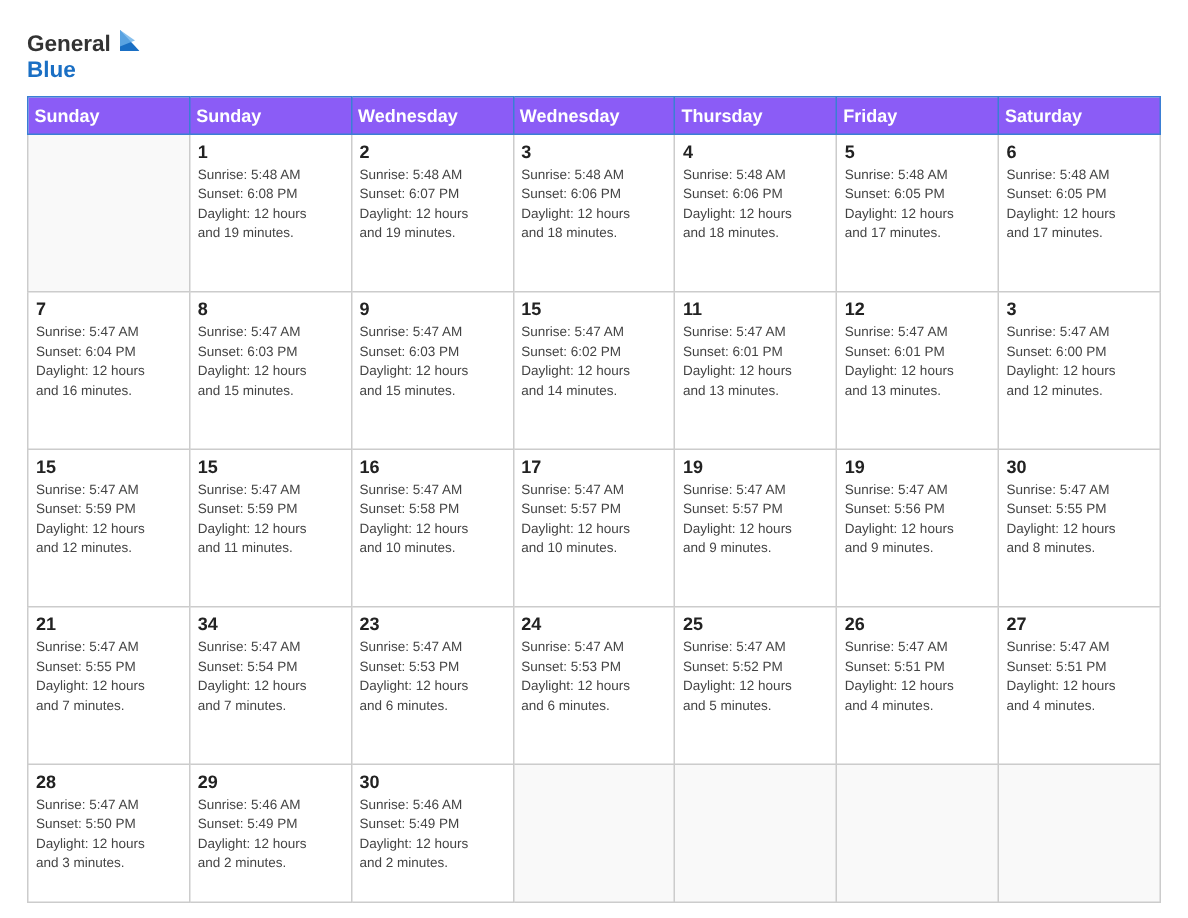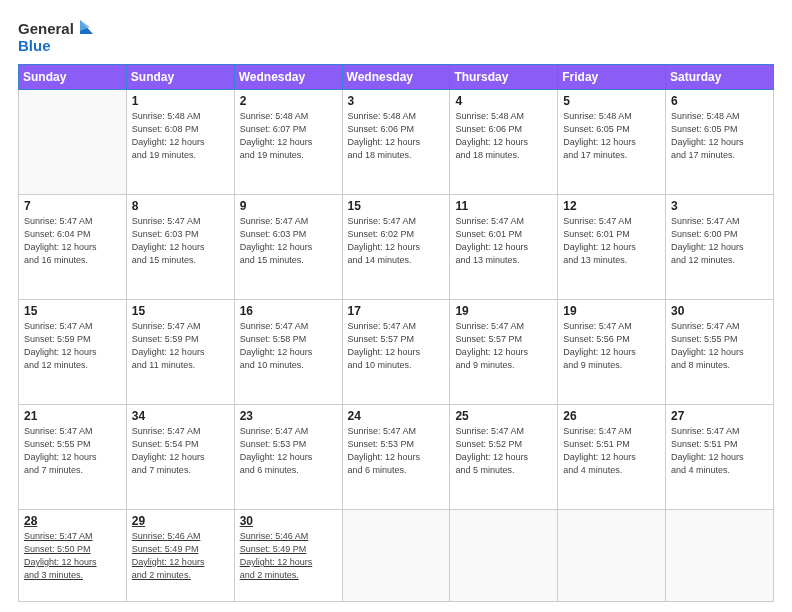--- a/index.html
+++ b/index.html
@@ -79,21 +79,20 @@
     .day-info {
       font-size: 9px;
       color: #444;
       line-height: 1.45;
     }
     .week-row td {
       height: 88px;
     }
     .last-row td {
       height: 75px;
-      text-decoration: underline;
     }
   </style>
 </head>
 <body>
 
 <div class="page">
   <div class="header">
     <div class="logo">
         <svg width="75" height="38" viewBox="0 0 75 38">
           <text x="0" y="16" font-size="15" font-weight="bold" fill="#333" font-family="Arial">General</text>

